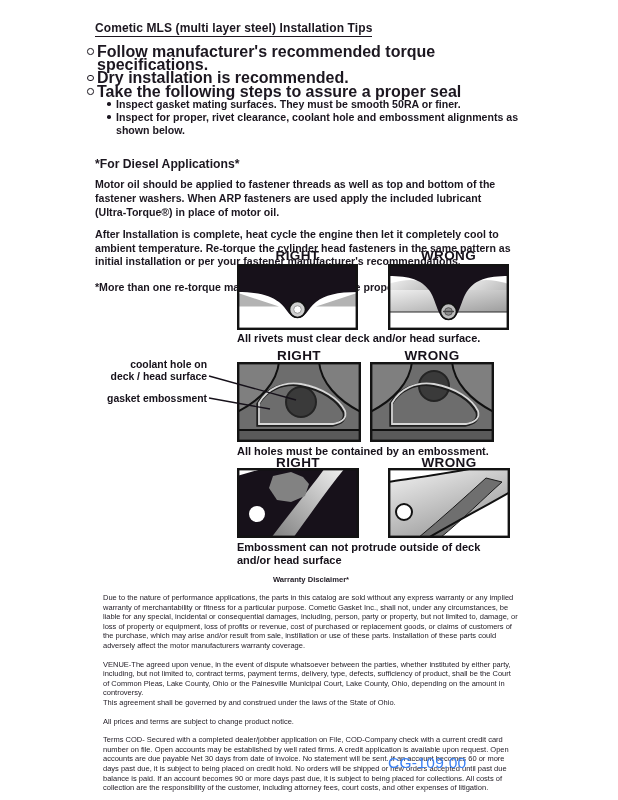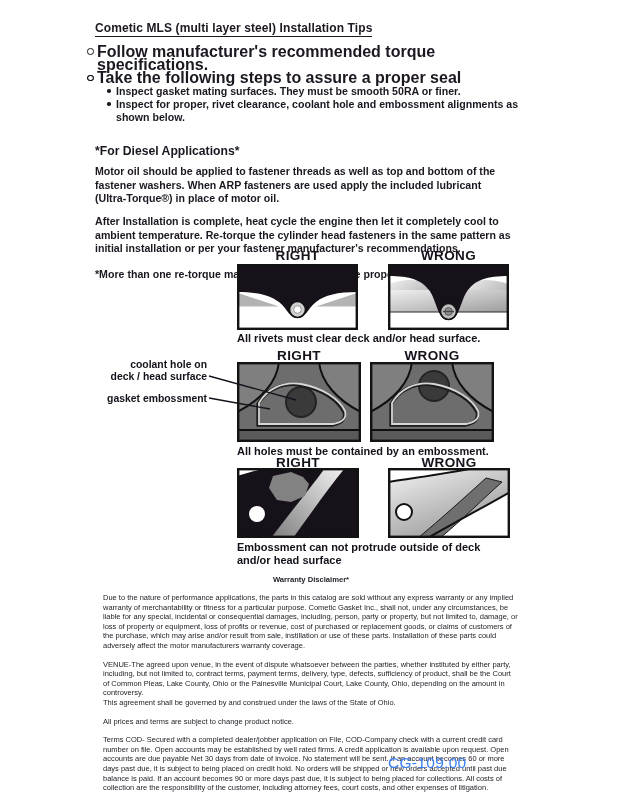--- a/index.html
+++ b/index.html
@@ -45,21 +45,21 @@
 
   .footer-code{position:absolute;left:388px;top:754px;font-size:15.5px;font-weight:500;letter-spacing:.3px;color:#3b82f6;}
 </style>
 </head>
 <body>
 
 <div class="intro">
   <h1 class="doc-title">Cometic MLS (multi layer steel) Installation Tips</h1>
   <ul class="tips">
     <li><span class="ring"></span><span>Follow manufacturer's recommended torque specifications.</span></li>
-    <li><span class="ring"></span></li>
+    <li><span class="ring"></span><span>Dry installation is recommended.</span></li>
     <li><span class="ring"></span><span>Take the following steps to assure a proper seal</span></li>
   </ul>
   <ul class="subtips">
     <li><span class="dot"></span><span>Inspect gasket mating surfaces.  They must be smooth 50RA or finer.</span></li>
     <li><span class="dot"></span><span>Inspect for proper, rivet clearance, coolant hole and embossment alignments as shown below.</span></li>
   </ul>
 
   <div class="diesel-heading">*For Diesel Applications*</div>
   <p class="diesel-p">Motor oil should be applied to fastener threads as well as top and bottom of the fastener washers. When ARP fasteners are used apply the included lubricant (Ultra-Torque®) in place of motor oil.</p>
   <p class="diesel-p">After Installation is complete, heat cycle the engine then let it completely cool to ambient temperature. Re-torque the cylinder head fasteners in the same pattern as initial installation or per your fastener manufacturer's recommendations.</p>

